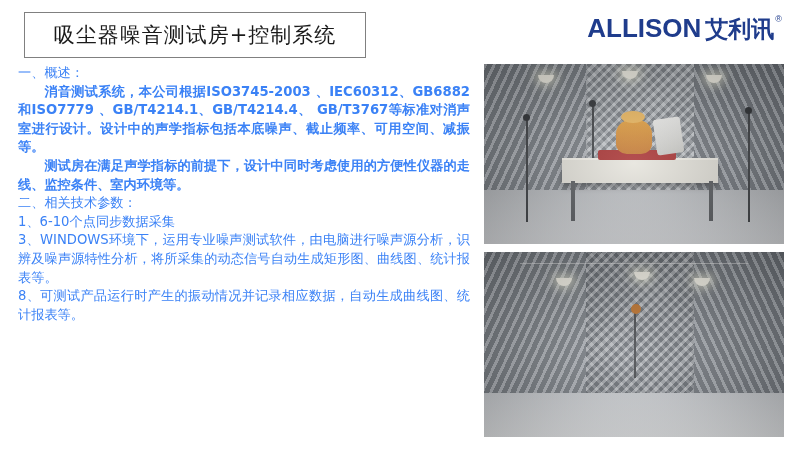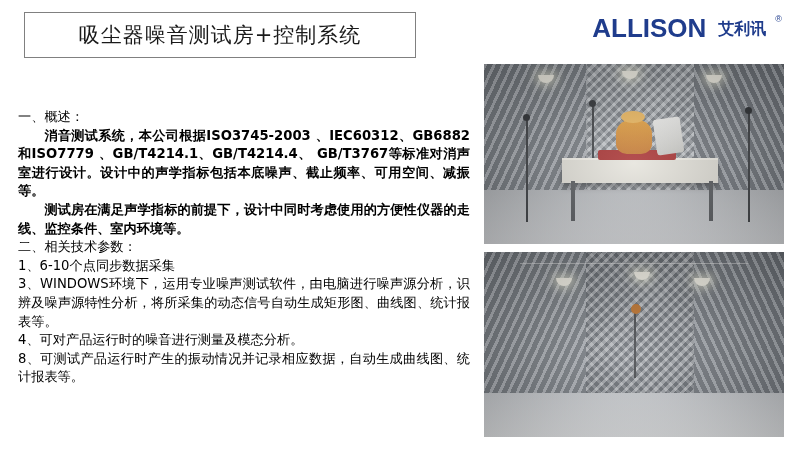--- a/index.html
+++ b/index.html
@@ -20,21 +20,21 @@
     height: 450px;
     background: #ffffff;
     box-sizing: border-box;
   }
 
   
   .title-box {
     position: absolute;
     left: 24px;
     top: 12px;
-    width: 392px;
+    width: 342px;
     height: 46px;
     border: 1px solid #808080;
     box-sizing: border-box;
     display: flex;
     align-items: center;
     justify-content: center;
     background: #ffffff;
   }
   .title-text {
     font-size: 21px;
@@ -45,32 +45,31 @@
   }
 
   
   .logo {
     position: absolute;
     right: 18px;
     top: 14px;
     height: 40px;
     display: flex;
     align-items: flex-start;
-    gap: 8px;
   }
   .logo-main {
     font-size: 26px;
     font-weight: bold;
     color: #1f3c8c;
     letter-spacing: 0px;
     font-family: "Liberation Sans", sans-serif;
     line-height: 28px;
   }
   .logo-cn {
-    font-size: 16px;
+    font-size: 23px;
     font-weight: bold;
     color: #1f3c8c;
     margin-left: 4px;
     line-height: 30px;
     font-family: "DejaVu Sans", "Liberation Sans", sans-serif;
     text-align: center;
   }
   .logo-reg {
     font-size: 9px;
     color: #1f3c8c;
@@ -79,23 +78,22 @@
   }
 
   
   .body-text {
     position: absolute;
     left: 18px;
     top: 64px;
     width: 452px;
     font-size: 13.2px;
     line-height: 18.6px;
-    color: #000000;
+    color: #3b82f6;
     font-family: "DejaVu Sans", "Liberation Sans", sans-serif;
-    margin-top: 44px;
   }
   .body-text p {
     margin: 0;
     text-align: justify;
   }
   .indent {
     text-indent: 2em;
     font-weight: bold;
   }
 
@@ -242,21 +240,20 @@
     <span class="logo-reg">®</span>
   </div>
 
   <div class="body-text">
     <p>一、概述：</p>
     <p class="indent">消音测试系统，本公司根据ISO3745-2003 、IEC60312、GB6882 和ISO7779 、GB/T4214.1、GB/T4214.4、 GB/T3767等标准对消声室进行设计。设计中的声学指标包括本底噪声、截止频率、可用空间、减振等。</p>
     <p class="indent">测试房在满足声学指标的前提下，设计中同时考虑使用的方便性仪器的走线、监控条件、室内环境等。</p>
     <p>二、相关技术参数：</p>
     <p>1、6-10个点同步数据采集</p>
     <p>3、WINDOWS环境下，运用专业噪声测试软件，由电脑进行噪声源分析，识辨及噪声源特性分析，将所采集的动态信号自动生成矩形图、曲线图、统计报表等。</p>
-    <p>4、可对产品运行时的噪音进行测量及模态分析。</p>
     <p>8、可测试产品运行时产生的振动情况并记录相应数据，自动生成曲线图、统计报表等。</p>
   </div>
 
   <div class="photo photo-top">
     <div class="foam"></div>
     <div class="foam-left"></div>
     <div class="foam-right"></div>
     <div class="floor"></div>
 
     <div class="lamp" style="left:18%; top:6%;"></div>

